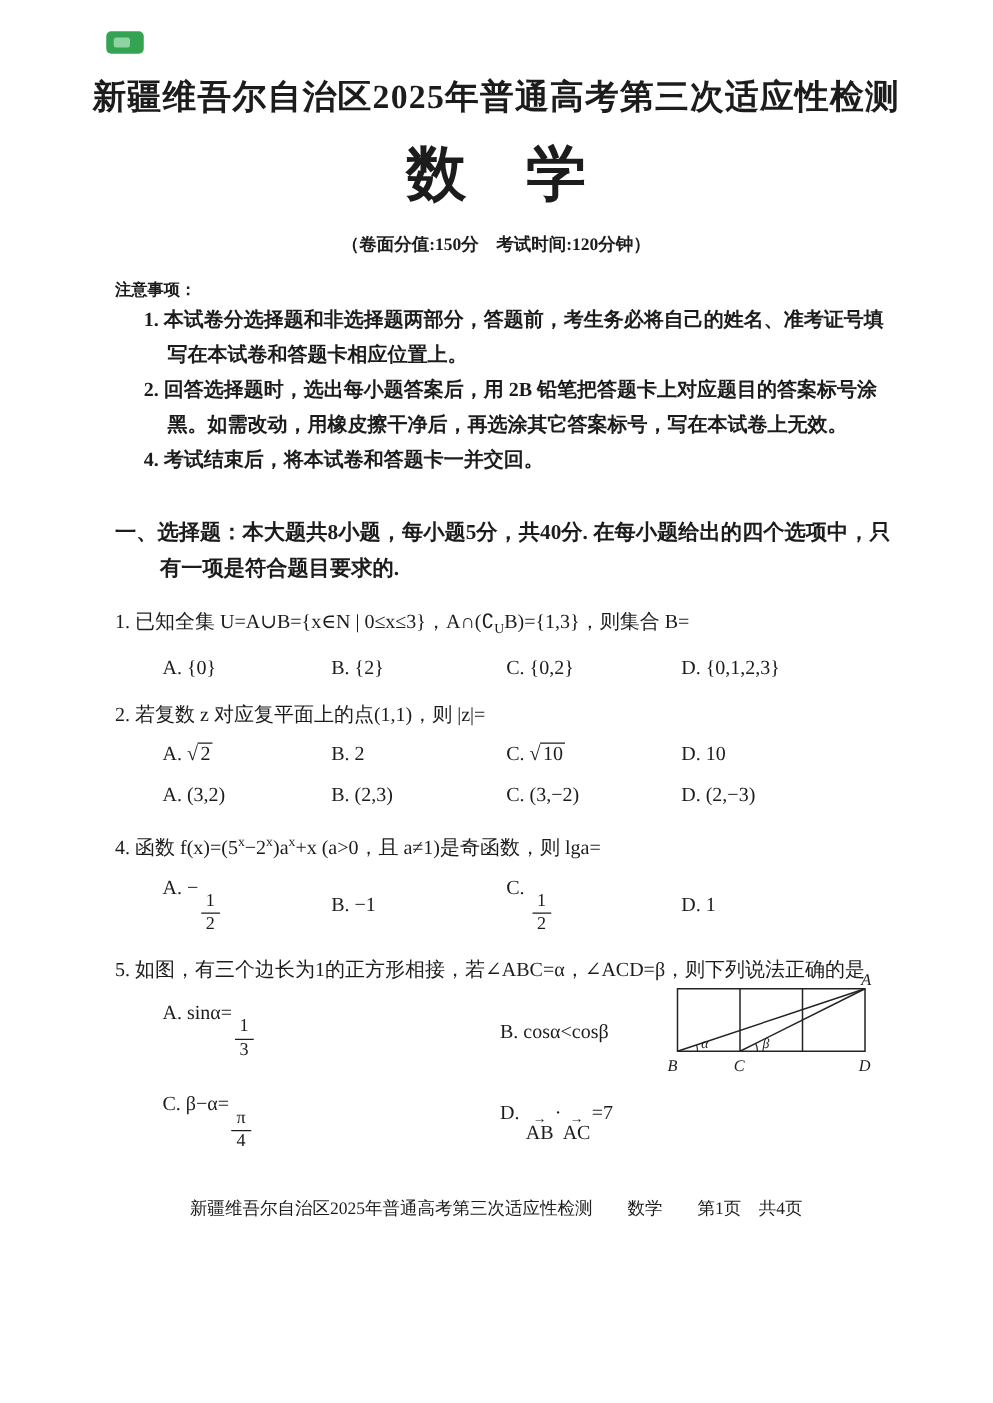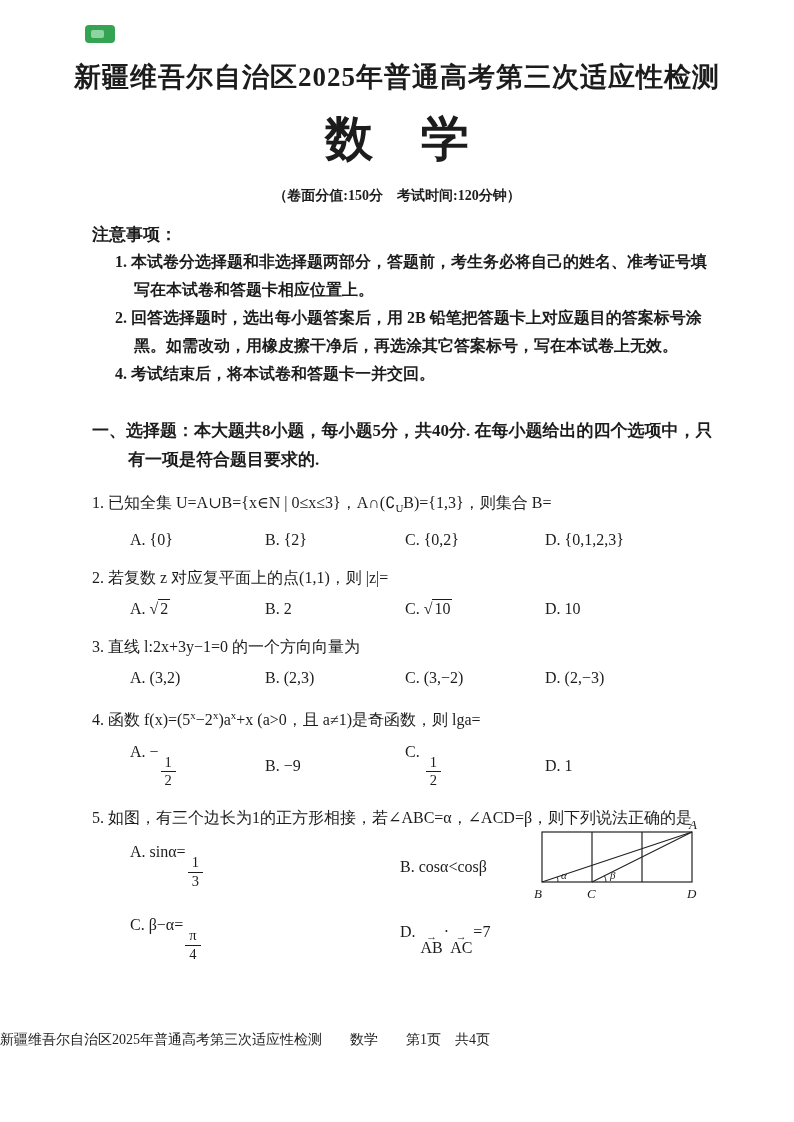--- a/index.html
+++ b/index.html
@@ -9,41 +9,41 @@
     color: #1c1c1c;
     font-family: "Liberation Serif", "DejaVu Serif", serif;
     position: relative;
     overflow: hidden;
   }
   .logo { position: absolute; top: 22px; left: 84px; }
   .title { margin-top: 59px; text-align: center; font-size: 27px; font-weight: 700; letter-spacing: 1px; }
   .subject { margin-top: 12px; text-align: center; font-size: 48px; font-weight: 700; }
   .meta { margin-top: 16px; text-align: center; font-size: 14px; font-weight: 700; }
   .content { margin: 18px 78px 0 92px; }
-  .notice-heading { font-size: 17px; font-weight: 700; margin-bottom: 2px; }
+  .notice-heading { font-size: 13px; font-weight: 700; margin-bottom: 2px; }
   .notice-item { font-size: 16px; font-weight: 700; line-height: 28px; padding-left: 42px; text-indent: -19px; }
   .section-heading { margin-top: 28px; font-size: 17px; font-weight: 700; line-height: 29px; padding-left: 36px; text-indent: -36px; }
   .question { margin-top: 15px; }
   .stem { font-size: 16px; line-height: 27px; white-space: nowrap; }
   sub { font-size: 11px; }
   sup { font-size: 11px; }
   .opts { margin: 9px 0 0 38px; display: grid; font-size: 16px; align-items: center; }
   .opts-4 { grid-template-columns: 135px 140px 140px auto; }
   .q5-wrap { position: relative; }
   .opts-2 { grid-template-columns: 270px 240px; row-gap: 26px; margin-top: 12px; }
   .frac { display: inline-flex; flex-direction: column; align-items: center; vertical-align: -10px; line-height: 1.1; font-size: 14.5px; margin: 0 2px; }
   .frac .num { padding: 0 4px 1px; border-bottom: 1px solid currentColor; }
   .frac .den { padding-top: 1px; }
   .sqrt-rad { border-top: 1px solid currentColor; padding: 0 2px; }
   .vec { display: inline-flex; flex-direction: column; align-items: center; line-height: 1; vertical-align: -3px; margin: 0 1px; }
   .vec .vec-arrow { font-size: 11px; height: 9px; }
   .fig { position: absolute; right: 6px; top: 16px; }
   .fig text { font-size: 13px; font-style: italic; fill: #1c1c1c; }
   .fig .greek { font-size: 11px; }
-  .footer { margin-top: 68px; font-size: 14px; }
+  .footer { margin-top: 36px; text-align: center; font-size: 14px; }
 </style>
 </head>
 <body>
 
 <svg class="logo" width="34" height="24" viewBox="0 0 34 24">
   <rect x="1" y="3" width="30" height="18" rx="4" fill="#35a452"></rect>
   <rect x="7" y="8" width="13" height="8" rx="2" fill="#8ed4a3"></rect>
 </svg>
 
 <h1 class="title">新疆维吾尔自治区2025年普通高考第三次适应性检测</h1>
@@ -75,37 +75,36 @@
     <p class="stem">2. 若复数 z 对应复平面上的点(1,1)，则 |z|=</p>
     <div class="opts opts-4">
       <span class="opt"><span>A. </span><span class="sqrt"><span>√</span><span class="sqrt-rad">2</span></span></span>
       <span class="opt">B. 2</span>
       <span class="opt"><span>C. </span><span class="sqrt"><span>√</span><span class="sqrt-rad">10</span></span></span>
       <span class="opt">D. 10</span>
     </div>
   </div>
 
   <div class="question">
-    <p class="stem">3. 直线 l:2x+3y−1=0 的一个方向向量为</p>
     <div class="opts opts-4">
       <span class="opt">A. (3,2)</span>
       <span class="opt">B. (2,3)</span>
       <span class="opt">C. (3,−2)</span>
       <span class="opt">D. (2,−3)</span>
     </div>
   </div>
 
   <div class="question">
     <p class="stem"><span>4. 函数 f(x)=(5</span><sup>x</sup><span>−2</span><sup>x</sup><span>)a</span><sup>x</sup><span>+x (a&gt;0，且 a≠1)是奇函数，则 lga=</span></p>
     <div class="opts opts-4">
       <span class="opt"><span>A. −</span><span class="frac">
             <span class="num">1</span>
             <span class="den">2</span>
           </span></span>
-      <span class="opt">B. −9</span>
+      <span class="opt">B. −1</span>
       <span class="opt"><span>C. </span><span class="frac">
             <span class="num">1</span>
             <span class="den">2</span>
           </span></span>
       <span class="opt">D. 1</span>
     </div>
   </div>
 
   <div class="question q5-wrap">
     <p class="stem">5. 如图，有三个边长为1的正方形相接，若∠ABC=α，∠ACD=β，则下列说法正确的是</p>

